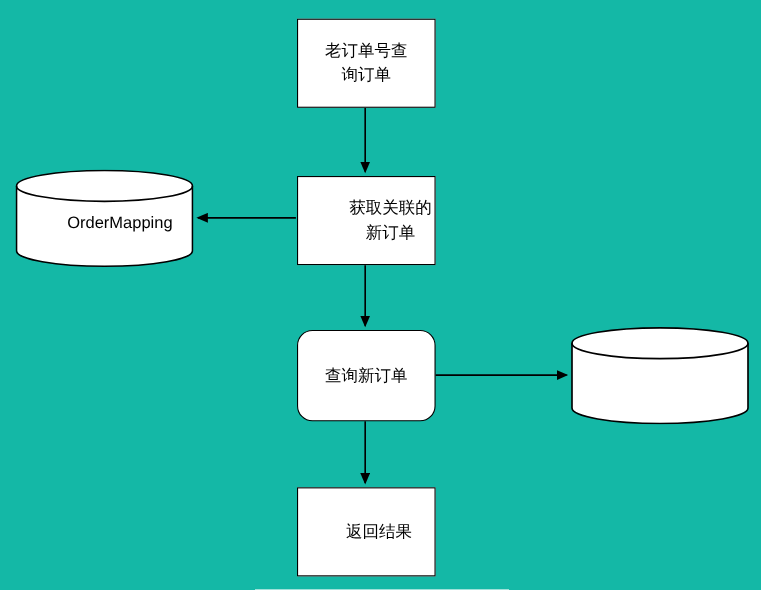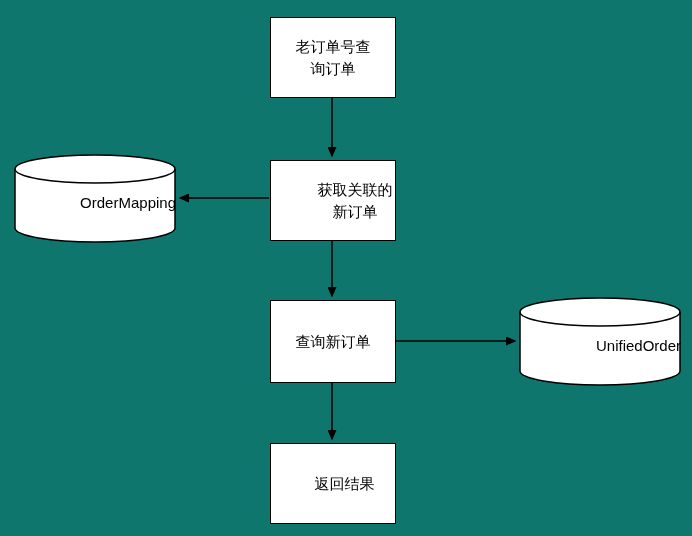--- a/index.html
+++ b/index.html
@@ -8,21 +8,21 @@
     background: #ffffff;
   }
   body {
     font-family: "Liberation Sans", "DejaVu Sans", sans-serif;
     color: #000000;
   }
   .canvas {
     position: relative;
     width: 692px;
     height: 536px;
-    background: #0f766e;
+    background: #14b8a6;
     overflow: hidden;
   }
   .arrows {
     position: absolute;
     left: 0;
     top: 0;
   }
   .node {
     position: absolute;
     box-sizing: border-box;
@@ -44,21 +44,21 @@
     position: absolute;
   }
   .cylinder svg {
     display: block;
   }
   .cyl-label {
     position: absolute;
     left: 0;
     right: 0;
     top: 40px;
-    text-align: right;
+    text-align: center;
     font-size: 15px;
     padding-left: 28px;
   }
 </style>
 </head>
 <body>
 
 <div class="canvas">
 
   <svg class="arrows" width="692" height="536" viewBox="0 0 692 536">
@@ -75,37 +75,36 @@
   </svg>
 
   <div class="node" style="left:270px; top:17px; width:126px; height:81px;">
     <span class="node-label">老订单号查询订单</span>
   </div>
 
   <div class="node" style="left:270px; top:160px; width:126px; height:81px;justify-content:flex-end;">
     <span class="node-label">获取关联的新订单</span>
   </div>
 
-  <div class="node" style="left:270px; top:300px; width:126px; height:83px;">
+  <div class="node" style="left:270px; top:300px; width:126px; height:83px;border-radius:14px;">
     <span class="node-label">查询新订单</span>
   </div>
 
   <div class="node" style="left:270px; top:443px; width:126px; height:81px;padding-left:23px;">
     <span class="node-label">返回结果</span>
   </div>
 
   <div class="cylinder" style="left:14px; top:154px; width:162px; height:89px;">
     <svg width="162" height="89" viewBox="0 0 162 89">
       <path d="M1,15 A80,14 0 0 1 161,15 L161,74 A80,14 0 0 1 1,74 Z" fill="#ffffff" stroke="#000000" stroke-width="1.5"></path>
       <path d="M1,15 A80,14 0 0 0 161,15" fill="none" stroke="#000000" stroke-width="1.5"></path>
     </svg>
     <span class="cyl-label">OrderMapping</span>
   </div>
 
   <div class="cylinder" style="left:519px; top:297px; width:162px; height:89px;">
     <svg width="162" height="89" viewBox="0 0 162 89">
       <path d="M1,15 A80,14 0 0 1 161,15 L161,74 A80,14 0 0 1 1,74 Z" fill="#ffffff" stroke="#000000" stroke-width="1.5"></path>
       <path d="M1,15 A80,14 0 0 0 161,15" fill="none" stroke="#000000" stroke-width="1.5"></path>
     </svg>
-    <span class="cyl-label">UnifiedOrder</span>
   </div>
 
 </div>
 
 </body></html>

